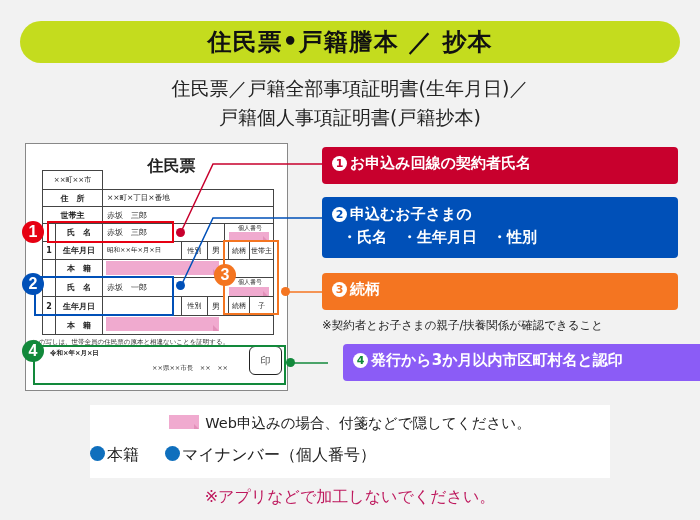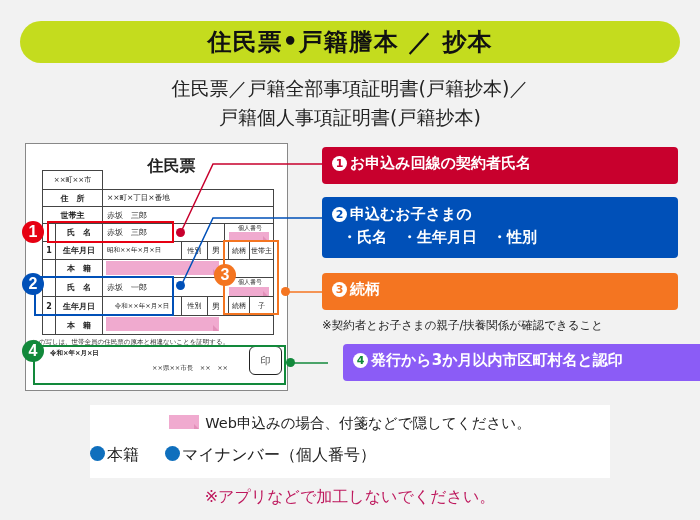--- a/index.html
+++ b/index.html
@@ -38,21 +38,21 @@
   .bullet { display: inline-block; width: 15px; height: 15px; border-radius: 50%; background: #0f6fbd; margin-right: 2px; vertical-align: -1px; }
   .footer { position: absolute; top: 487px; left: 0; width: 700px; text-align: center; font-size: 16px; color: #be185d; }
   svg.lines { position: absolute; left: 0; top: 0; }
 </style>
 </head>
 <body>
 
 <div class="banner">
   <span>住民票•戸籍謄本 ／ 抄本</span>
 </div>
-<div class="subtitle sub1">住民票／戸籍全部事項証明書(戸籍抄本)／</div>
+<div class="subtitle sub1">住民票／戸籍全部事項証明書(生年月日)／</div>
 <div class="subtitle sub2">戸籍個人事項証明書(戸籍抄本)</div>
 
 <div class="paper">
   <div class="doc-title">住民票</div>
 
   <div class="cell center" style="left:16px;top:26px;width:61px;height:20px;font-size:7px;">××町××市</div>
 
   <div class="cell lbl" style="left:16px;top:45px;width:61px;height:18px;">住　所</div>
   <div class="cell pad" style="left:76px;top:45px;width:172px;height:18px;font-size:7.5px;">××町×丁目×番地</div>
 
@@ -81,21 +81,20 @@
 
   <div class="cell" style="left:16px;top:133px;width:14px;height:20px;border-bottom:none;"></div>
   <div class="cell lbl" style="left:29px;top:133px;width:48px;height:20px;">氏　名</div>
   <div class="cell pad" style="left:76px;top:133px;width:123px;height:20px;">赤坂　一郎</div>
   <div class="cell" style="left:198px;top:133px;width:50px;height:20px;border-bottom:none;"></div>
   <div class="small" style="position:absolute;left:212px;top:134px;font-size:6px;">個人番号</div>
   <div class="pink" style="left:203px;top:143px;width:40px;height:10px;"></div>
 
   <div class="cell center" style="left:16px;top:152px;width:14px;height:20px;font-weight:bold;">2</div>
   <div class="cell lbl" style="left:29px;top:152px;width:48px;height:20px;">生年月日</div>
-  <div class="cell center" style="left:76px;top:152px;width:80px;height:20px;font-size:6.5px;">令和××年×月×日</div>
   <div class="cell center" style="left:155px;top:152px;width:27px;height:20px;font-size:7px;">性別</div>
   <div class="cell center" style="left:181px;top:152px;width:18px;height:20px;">男</div>
   <div class="cell center" style="left:202px;top:152px;width:22px;height:20px;font-size:7px;">続柄</div>
   <div class="cell center" style="left:223px;top:152px;width:25px;height:20px;font-size:7px;">子</div>
 
   <div class="cell" style="left:16px;top:171px;width:14px;height:20px;"></div>
   <div class="cell lbl" style="left:29px;top:171px;width:48px;height:20px;">本　籍</div>
   <div class="cell" style="left:76px;top:171px;width:172px;height:20px;"></div>
   <div class="pink" style="left:80px;top:173px;width:113px;height:14px;"></div>
 

